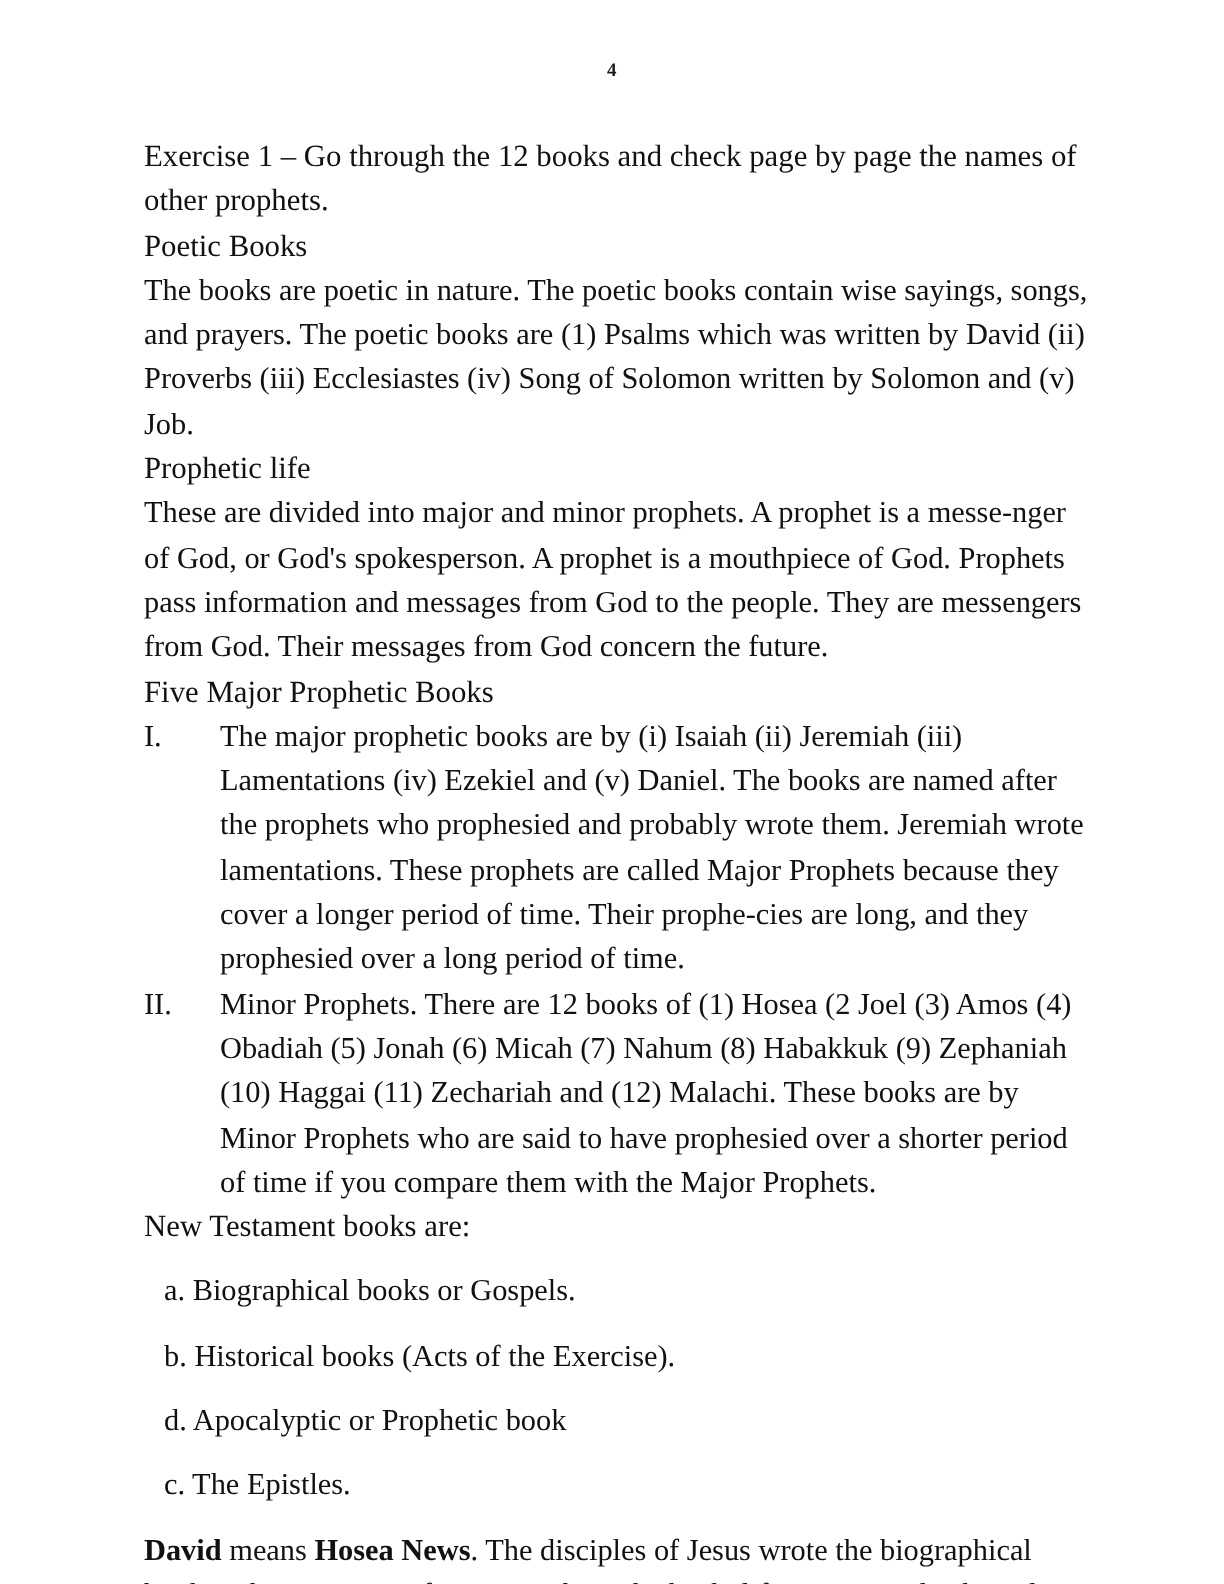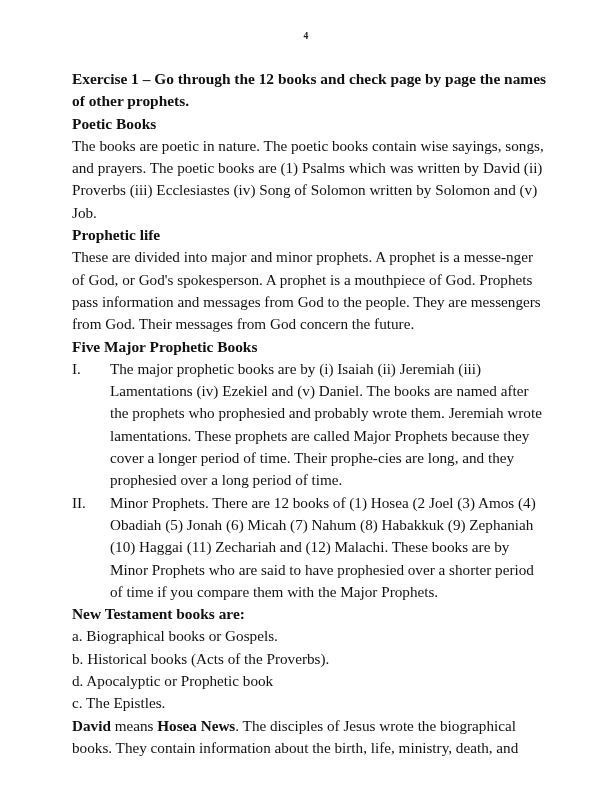--- a/index.html
+++ b/index.html
@@ -52,21 +52,21 @@
 
   p.para {
     margin: 0;
     padding: 0;
     text-indent: 0;
   }
 
   .h-bold {
     margin: 0;
     padding: 0;
-    font-weight: bold;
+    font-weight: normal;
     font-size: 15.4px;
     line-height: 22.3px;
   }
 
   .b { font-weight: bold; }
 
   
   .romanlist {
     margin: 0;
     padding: 0;
@@ -90,21 +90,21 @@
     display: block;
   }
 
   
   .letterlist {
     margin: 0;
     padding: 0;
     list-style: none;
   }
   .letterlist > li {
-    margin: 0;
+    margin: 10px;
     padding: 0;
     line-height: 22.3px;
   }
 </style>
 </head>
 <body>
 
 <div class="page">
 
   <div class="folio">4</div>
@@ -131,21 +131,21 @@
       <li>
         <span class="marker">II.</span>
         <span class="li-body"> Minor Prophets. There are 12 books of (1) Hosea (2 Joel (3) Amos (4) Obadiah (5) Jonah (6) Micah (7) Nahum (8) Habakkuk (9) Zephaniah (10) Haggai (11) Zechariah and (12) Malachi. These books are by Minor Prophets who are said to have prophesied over a shorter period of time if you compare them with the Major Prophets.</span>
       </li>
     </ol>
 
     <p class="h-bold">New Testament books are:</p>
 
     <ul class="letterlist">
       <li>a. Biographical books or Gospels.</li>
-      <li>b. Historical books (Acts of the Proverbs).</li>
+      <li>b. Historical books (Acts of the Exercise).</li>
       <li>d. Apocalyptic or Prophetic book</li>
       <li>c. The Epistles.</li>
     </ul>
 
 
     <p class="para">
       <span class="b">David</span><span> means </span><span class="b">Hosea News</span><span>. The disciples of Jesus wrote the biographical books. They contain information about the birth, life, ministry, death, and</span>
     </p>
 
   </div>

